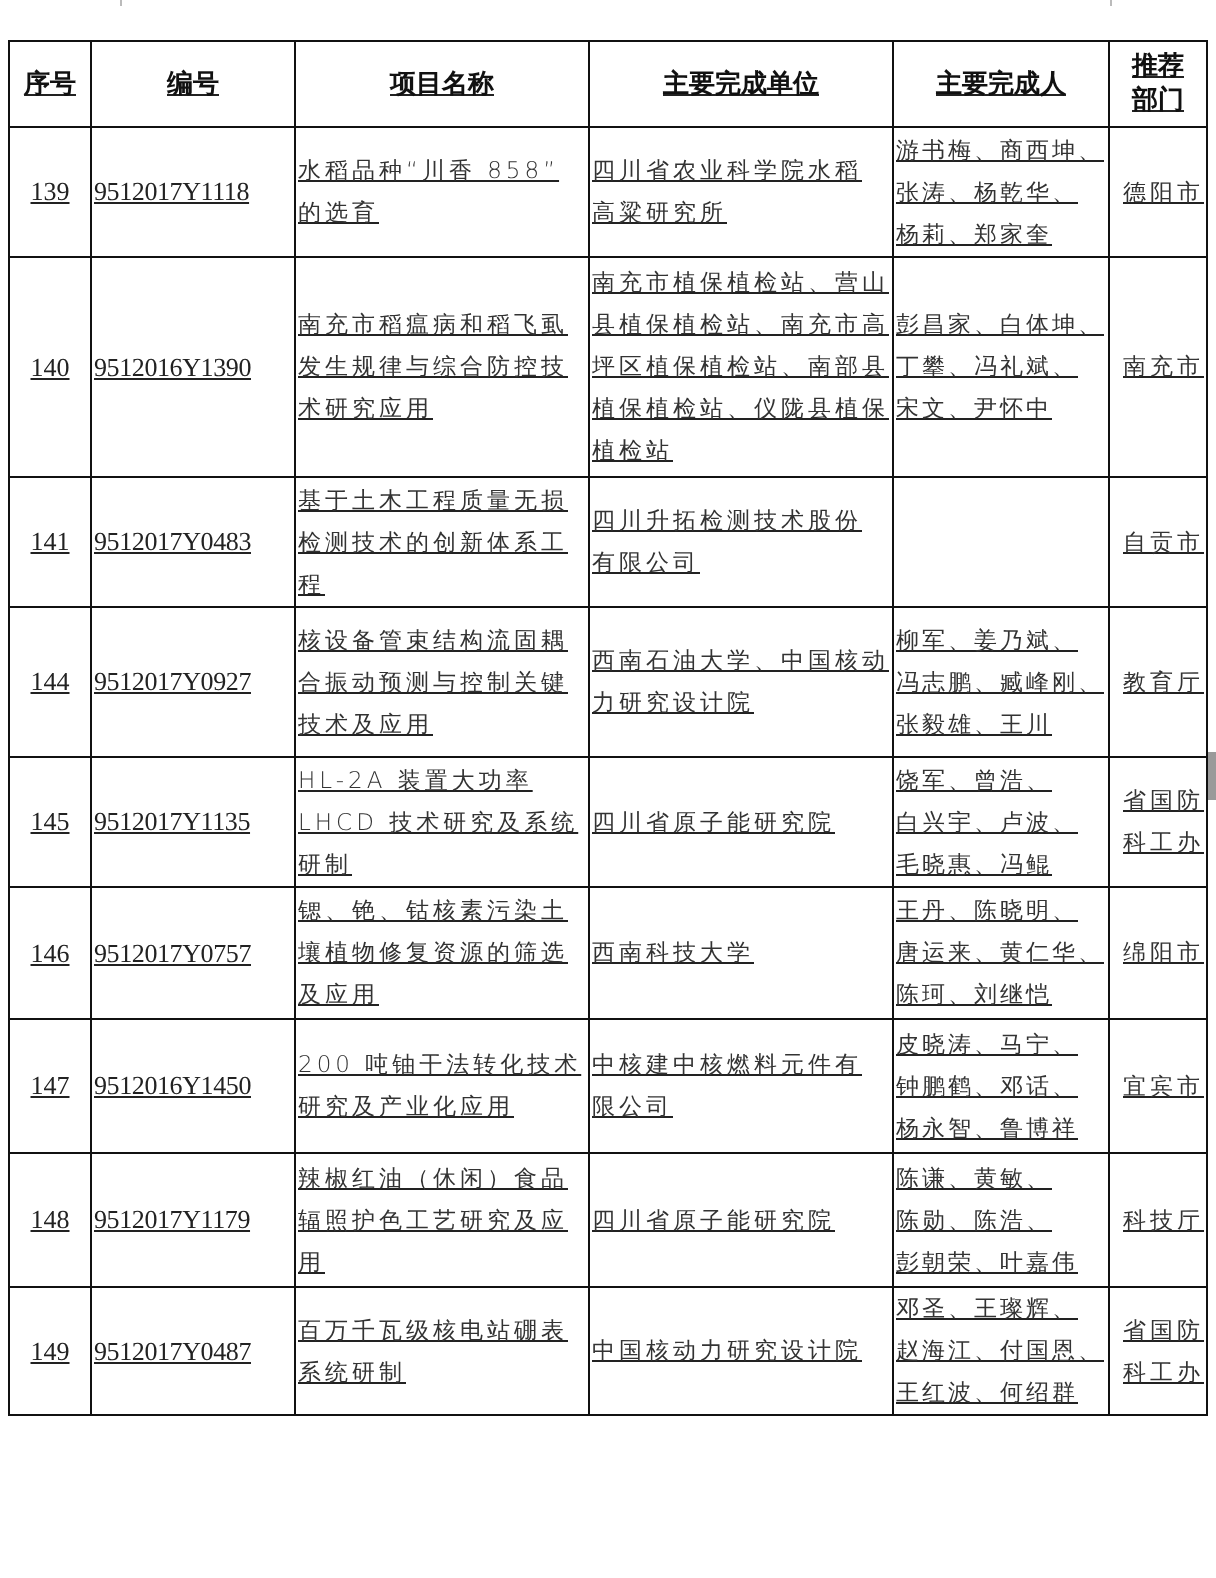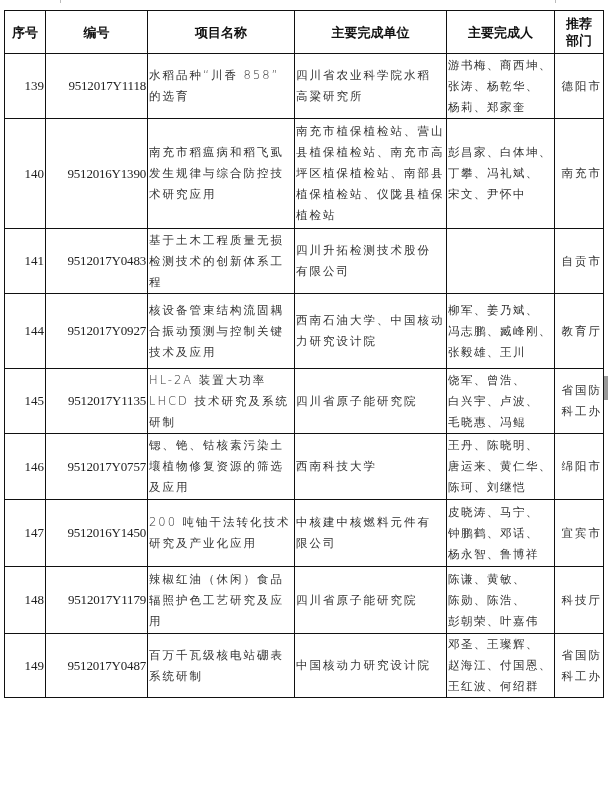--- a/index.html
+++ b/index.html
@@ -1,25 +1,25 @@
 <!DOCTYPE html>
 <html><head>
 <meta charset="utf-8">
 <style>
   html, body { margin: 0; padding: 0; background: #ffffff; }
   body { width: 608px; height: 789px; position: relative; overflow: hidden;
          font-family: "DejaVu Serif", "Liberation Serif", serif; color: #222; }
   .page-mark-top { position: absolute; left: 60px; top: 0; width: 1px; height: 3px; background: #bbb; }
   .page-mark-top2 { position: absolute; left: 555px; top: 0; width: 1px; height: 3px; background: #bbb; }
   .side-mark { position: absolute; left: 604px; top: 376px; width: 4px; height: 24px; background: #9a9a9a; }
-  table.awards { position: absolute; left: 4px; top: 10px; border-collapse: collapse; table-layout: fixed; width: 599px; }
+  table.awards { position: absolute; left: 4px; top: 20px; border-collapse: collapse; table-layout: fixed; width: 599px; text-decoration: underline; }
   table.awards td, table.awards th { border: 1px solid #111; padding: 0 1px; vertical-align: middle; overflow: hidden; }
   th { font-family: "DejaVu Sans", "Liberation Sans", sans-serif; font-weight: bold; font-size: 13px; color: #111; text-align: center; height: 42px; line-height: 17px; }
-  td.seq { text-align: right; font-size: 13px; font-family: "Liberation Serif", serif; color: #222; }
-  td.code { text-align: right; font-size: 13px; font-family: "Liberation Serif", serif; color: #222; white-space: nowrap; letter-spacing: -0.2px; }
+  td.seq { text-align: center; font-size: 13px; font-family: "Liberation Serif", serif; color: #222; }
+  td.code { text-align: left; font-size: 13px; font-family: "Liberation Serif", serif; color: #222; white-space: nowrap; letter-spacing: -0.2px; }
   td.cn { font-size: 11.5px; line-height: 21px; color: #333; letter-spacing: 2px; text-align: left; font-family: "DejaVu Sans", "Liberation Sans", sans-serif; font-weight: 300; }
   td.cn.people { letter-spacing: 1.5px; }
   td.dept { text-align: right; font-size: 11.5px; color: #333; letter-spacing: 2px; line-height: 21px; font-family: "DejaVu Sans", "Liberation Sans", sans-serif; }
   .cell-text { display: block; white-space: pre-line; }
 </style>
 </head>
 <body>
 
 <div class="page-mark-top"></div>
 <div class="page-mark-top2"></div>

